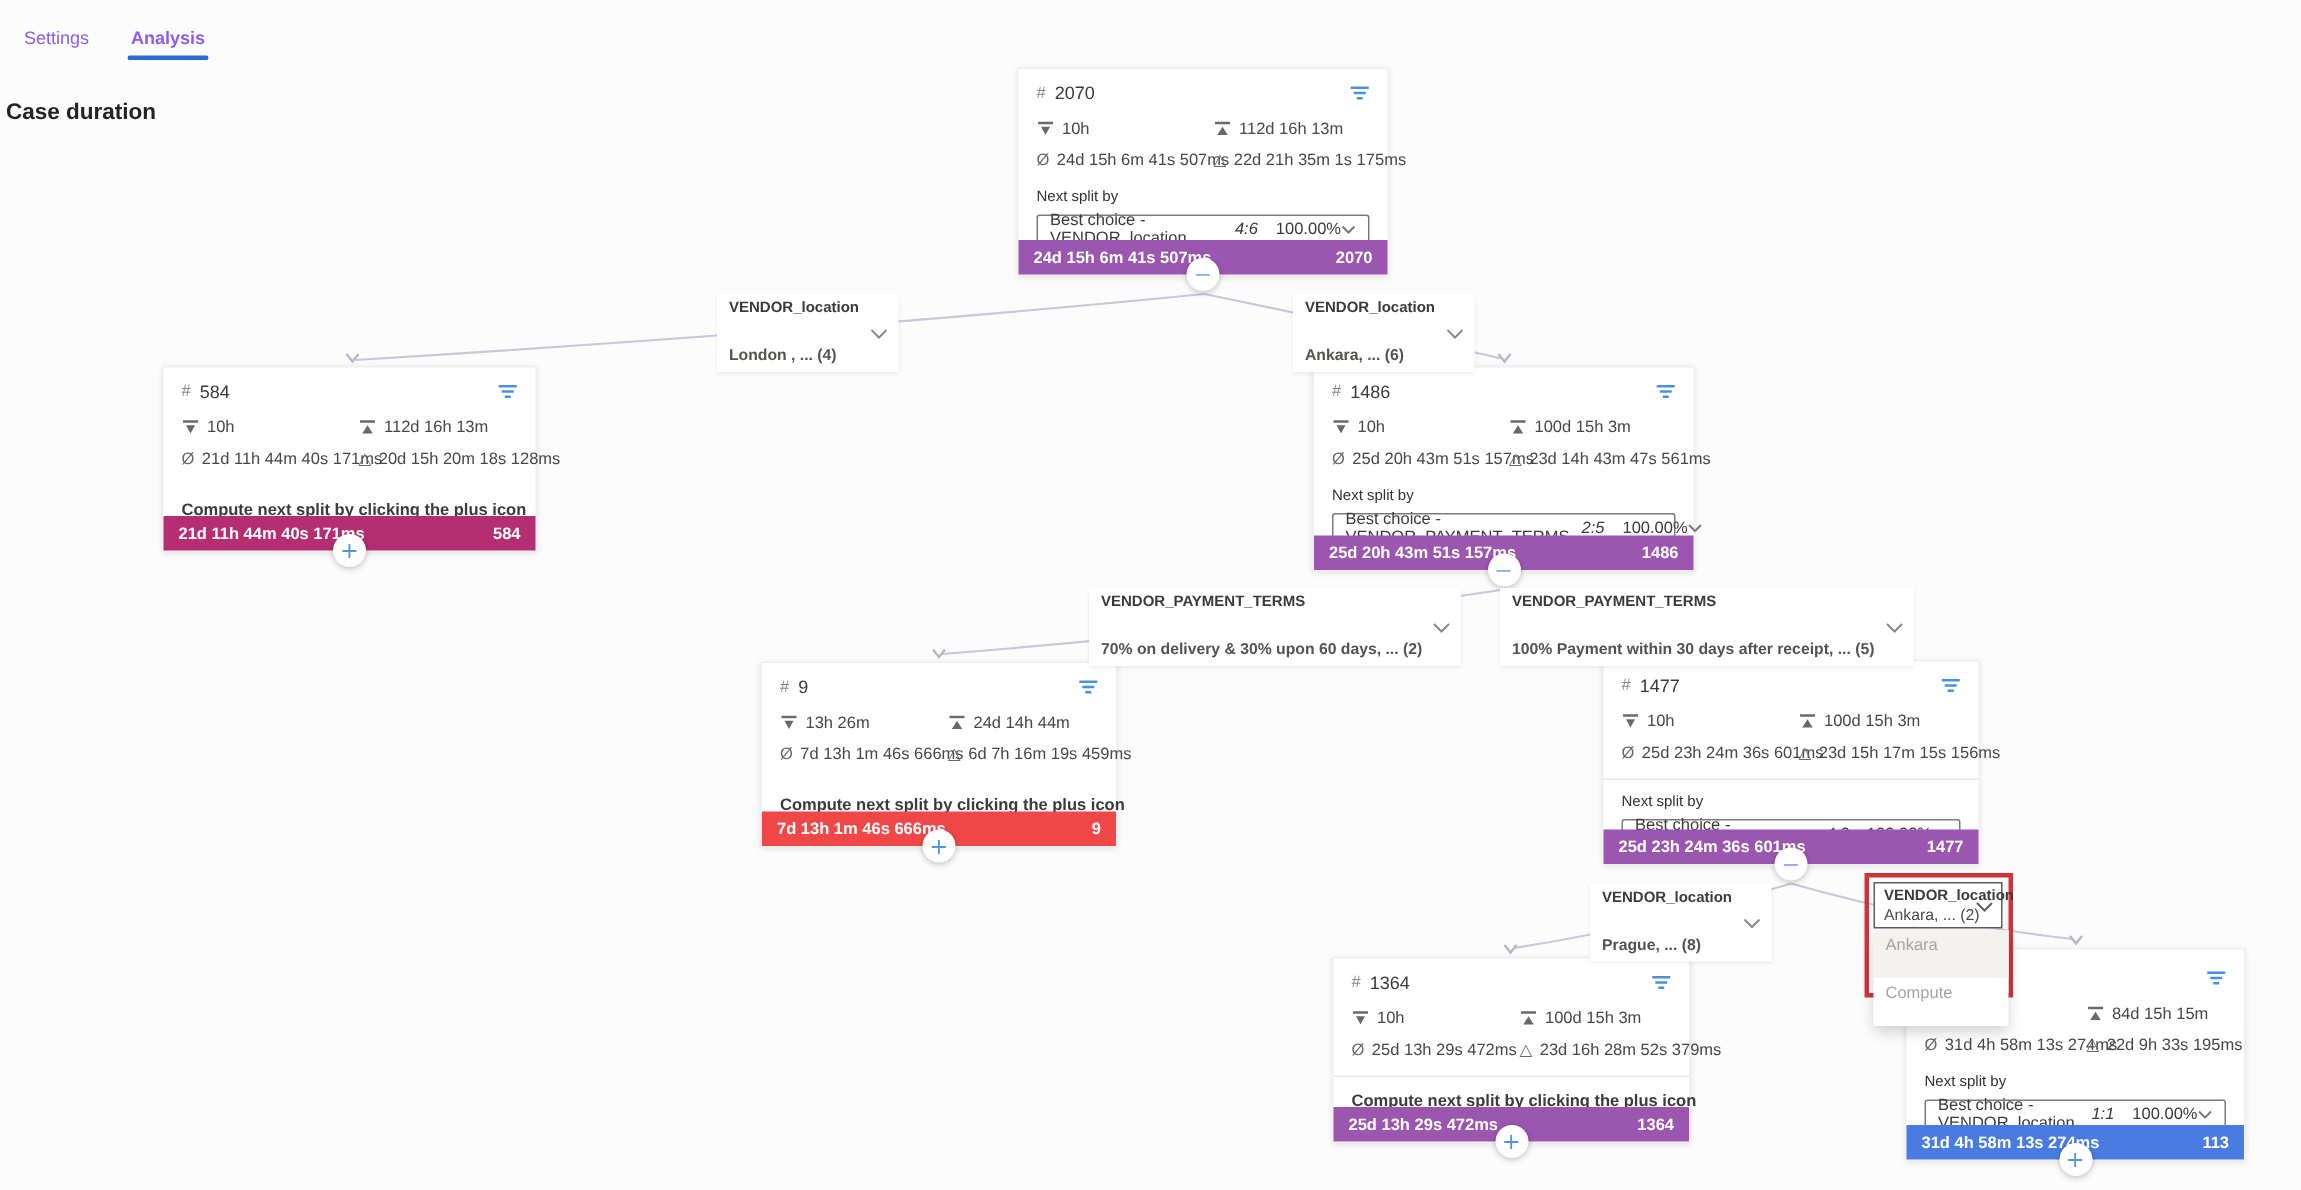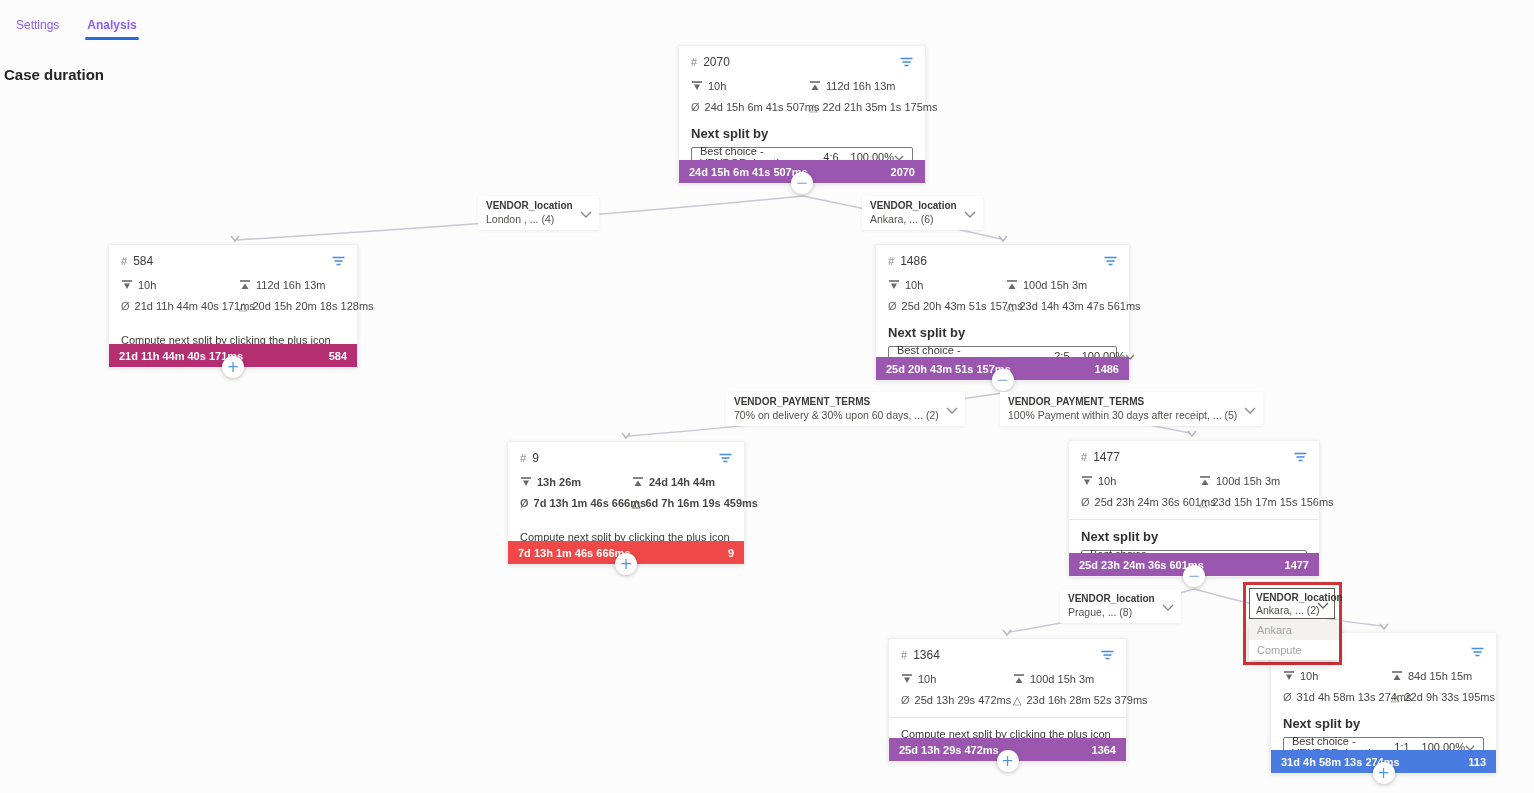--- a/index.html
+++ b/index.html
@@ -23,54 +23,54 @@
   .card .inner{padding:8px 12px 0;}
   .head{display:flex;align-items:center;height:16px;}
   .hicon{color:#8a8886;font-size:11px;margin-right:6px;}
   .count{font-size:12px;color:#3b3a39;}
   .filter{margin-left:auto;cursor:pointer;display:flex;align-items:center;}
   .stats{display:grid;grid-template-columns:118px 1fr;row-gap:9px;margin-top:10px;}
   .stat{display:flex;align-items:center;font-size:11px;color:#494745;white-space:nowrap;}
   .stat .sicon{color:#6b6967;margin-right:5px;font-size:11px;line-height:1;}
   .stat svg{margin-right:5px;flex:none;}
   .rule{height:1px;background:#e8e8e8;margin:11px -12px 0;}
-  .nextlabel{font-size:13px;font-weight:700;color:#323130;margin-top:13px;}
+  .nextlabel{font-size:10px;font-weight:400;color:#323130;margin-top:13px;}
   .selectbox{margin-top:6px;height:18px;border:1px solid #7a7a7a;border-radius:2px;background:#fff;
              display:flex;align-items:center;font-size:11px;color:#3b3a39;padding:0 8px;cursor:pointer;}
-  .selectbox .ratio{margin-left:8px;}
+  .selectbox .ratio{margin-left:8px;font-style:italic;}
   .selectbox .pct{margin-left:12px;}
   .selectbox .chev{margin-left:auto;}
-  .hint{font-size:11px;font-weight:400;color:#3b3a39;margin-top:22px;white-space:nowrap;}
+  .hint{font-size:11px;font-weight:700;color:#3b3a39;margin-top:22px;white-space:nowrap;}
   .bar{position:absolute;left:0;right:0;bottom:0;height:23px;display:flex;align-items:center;
        justify-content:space-between;padding:0 10px;color:#fff;font-size:11px;font-weight:700;}
   .nodebtn{position:absolute;left:50%;bottom:-11px;transform:translateX(-50%);width:22px;height:22px;
            border-radius:50%;background:#fff;border:none;box-shadow:0 1px 4px rgba(0,0,0,.25);
            display:flex;align-items:center;justify-content:center;cursor:pointer;z-index:4;padding:0;}
   .nodebtn span{font-size:15px;line-height:1;font-family:"DejaVu Sans",sans-serif;}
   .nodebtn.minusb span{color:#8fb0ef;}
   .nodebtn.plusb span{color:#4f97e0;}
 
   
   .elabel{position:absolute;background:#fff;padding:4px 26px 5px 8px;z-index:3;
           box-shadow:0 1px 3px rgba(0,0,0,.07);white-space:nowrap;}
   .elabel .efield{font-size:10px;font-weight:700;color:#3b3a39;}
-  .elabel .evalue{font-size:10.5px;color:#55534f;margin-top:2px;}
+  .elabel .evalue{font-size:10.5px;color:#55534f;margin-top:20px;font-weight:bold;}
   .elabel .chev{position:absolute;right:7px;top:50%;transform:translateY(-50%);cursor:pointer;}
 
   
   .redbox{position:absolute;left:1243px;top:582px;width:99px;height:83px;border:3px solid #d13438;
           z-index:30;box-sizing:border-box;pointer-events:none;}
   .hl-select{position:absolute;left:1249px;top:588px;width:86px;height:31px;background:#fff;
              border:1px solid #5f5d5b;box-sizing:border-box;padding:3px 20px 3px 6px;z-index:31;cursor:pointer;}
   .hl-select .efield{font-size:10px;font-weight:700;color:#3b3a39;white-space:nowrap;}
   .hl-select .evalue{font-size:10.5px;color:#4c4a48;margin-top:1px;white-space:nowrap;}
   .hl-select .chev{position:absolute;right:5px;top:50%;transform:translateY(-50%);}
   .hl-menu{position:absolute;left:1249px;top:620px;width:90px;background:#fff;z-index:31;
            box-shadow:0 4px 9px rgba(0,0,0,.18);}
-  .hl-option{height:20px;line-height:20px;padding-left:8px;font-size:11px;color:#a6a4a2;cursor:pointer;}
+  .hl-option{height:32px;line-height:20px;padding-left:8px;font-size:11px;color:#a6a4a2;cursor:pointer;}
   .hl-option.first{background:#f3f2f1;}
 </style>
 </head>
 <body>
 
 <div id="stage">
 
   <div class="tabs">
     <div class="tab">Settings</div>
     <div class="tab active">Analysis</div>
@@ -266,21 +266,21 @@
         <span class="filter">
           <svg width="13" height="11">
               <g stroke="#4a90e2" stroke-width="1.6">
                 <line x1="0.5" y1="1.5" x2="12.5" y2="1.5"></line>
                 <line x1="2.5" y1="5" x2="10.5" y2="5"></line>
                 <line x1="4.5" y1="8.5" x2="8.5" y2="8.5"></line>
               </g>
             </svg>
         </span>
       </div>
-      <div class="stats" style="grid-template-columns:112px 1fr;font-weight:bold;">
+      <div class="stats" style="grid-template-columns:112px 1fr;">
         <div class="stat">
           <svg width="12" height="12">
               <line x1="1" y1="2" x2="11" y2="2" stroke="#6b6967" stroke-width="1.6"></line>
               <polygon points="3,4.5 9,4.5 6,10" fill="#6b6967"></polygon>
             </svg>
           <span>13h 26m</span>
           </div>
         <div class="stat">
           <svg width="12" height="12">
               <line x1="1" y1="2" x2="11" y2="2" stroke="#6b6967" stroke-width="1.6"></line>

